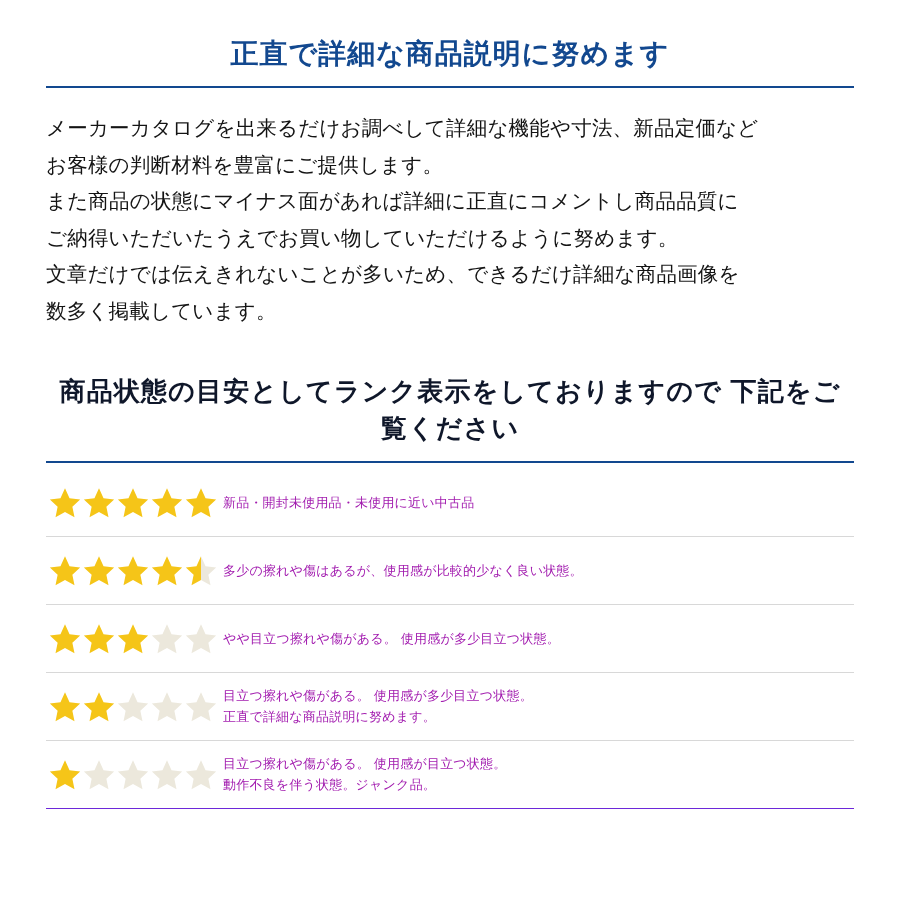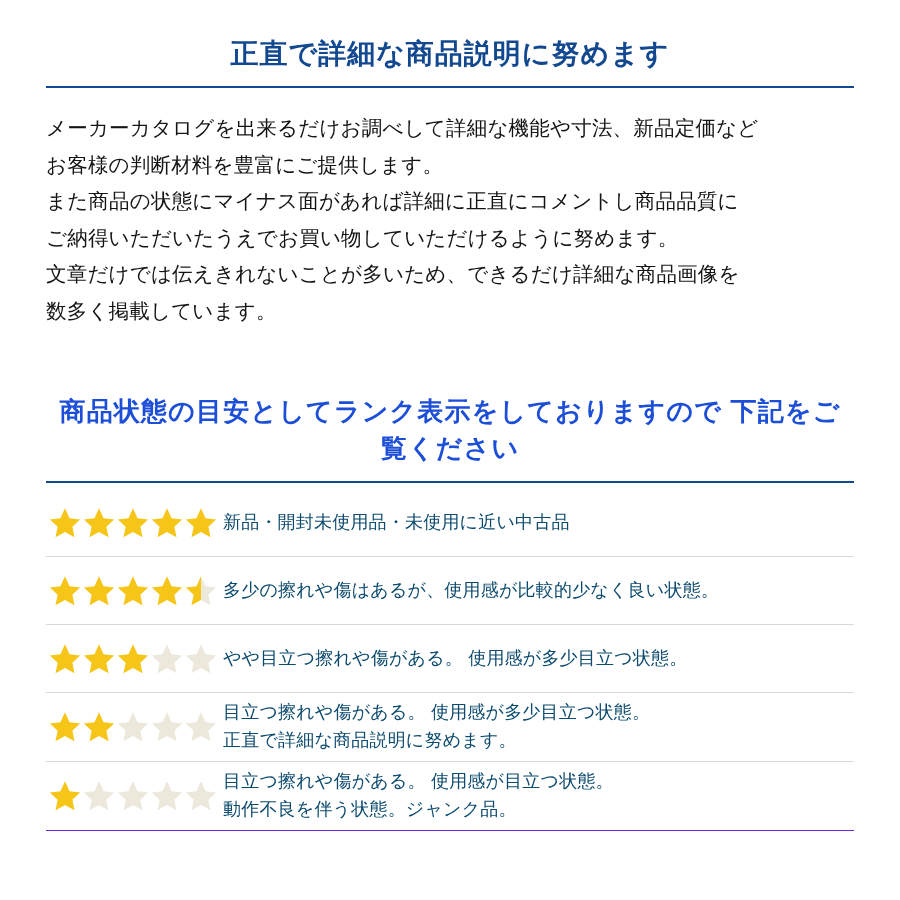--- a/index.html
+++ b/index.html
@@ -41,26 +41,26 @@
     font-size: 20.5px;
     line-height: 1.78;
     color: #141414;
     letter-spacing: 0.2px;
   }
   .body-block p {
     margin: 0;
   }
   .heading-2 {
     text-align: center;
-    color: #1d4ed8;
+    color: #0f172a;
     font-size: 26px;
     font-weight: bold;
     letter-spacing: 1.2px;
     line-height: 1.42;
-    margin: 64px 0 0 0;
+    margin: 44px 0 0 0;
   }
   .rank-list {
     margin-top: 6px;
   }
   .rank-row {
     display: flex;
     align-items: center;
     border-bottom: 1px solid #d8d8d8;
     min-height: 68px;
     padding: 6px 0;
@@ -83,23 +83,23 @@
     display: inline-block;
     position: relative;
   }
   .star svg {
     display: block;
     width: 34px;
     height: 34px;
   }
   .rank-desc {
     flex: 1 1 auto;
-    font-size: 18px;
+    font-size: 13px;
     line-height: 1.55;
-    color: #0c4a6e;
+    color: #a21caf;
     letter-spacing: 0.2px;
   }
   .rank-desc .line {
     display: block;
   }
 </style>
 </head>
 <body>
 
 <div class="page">

